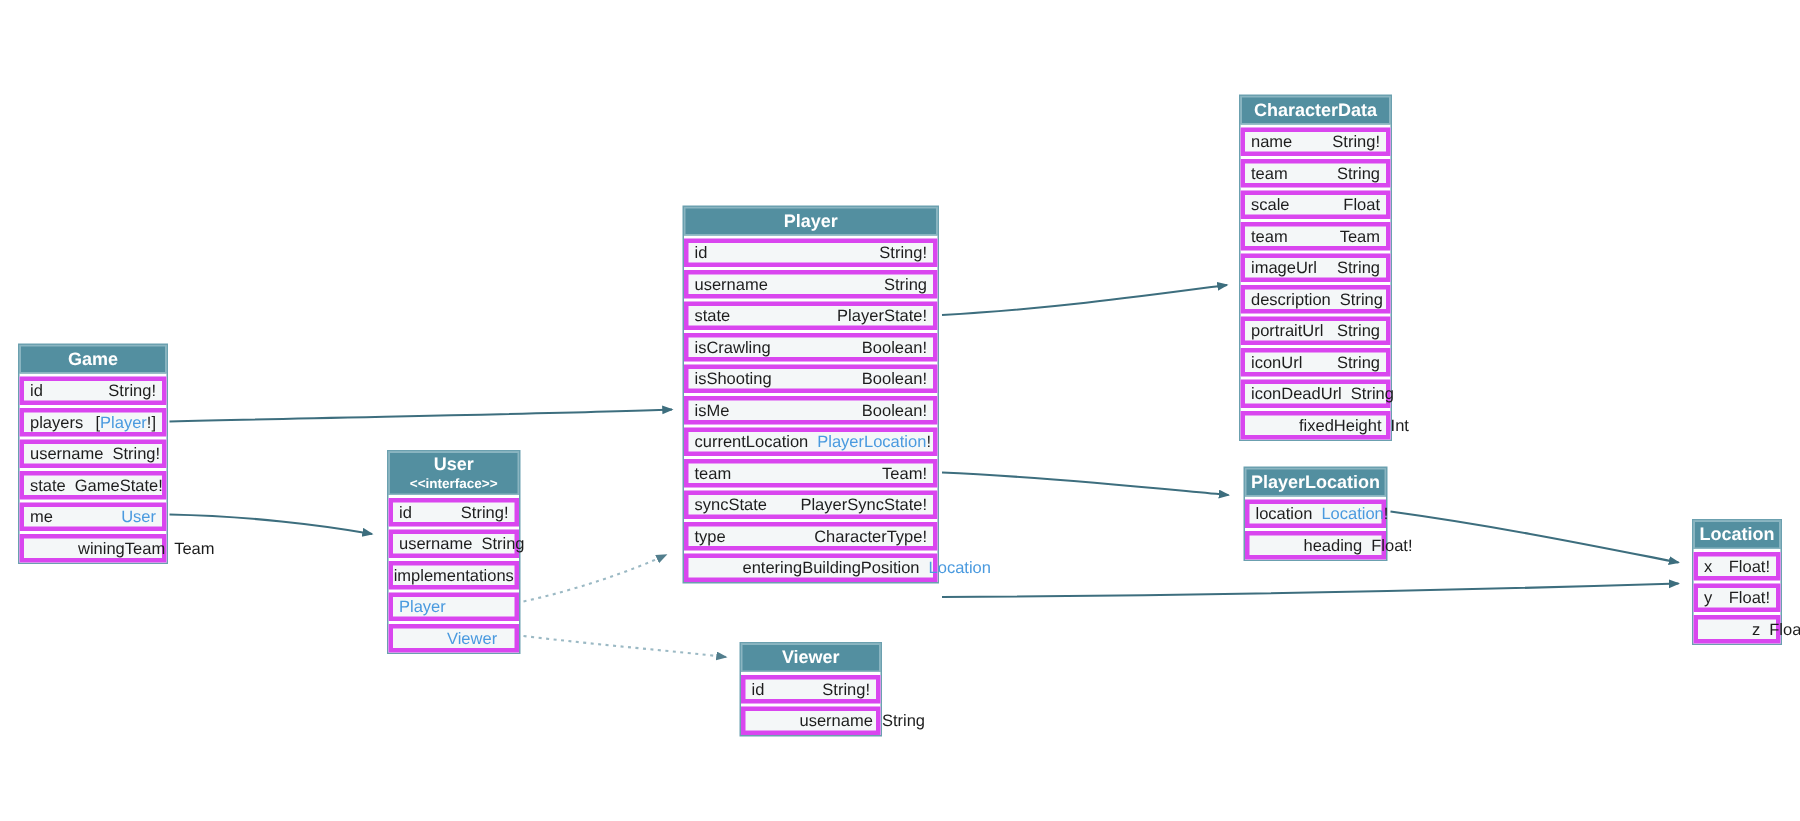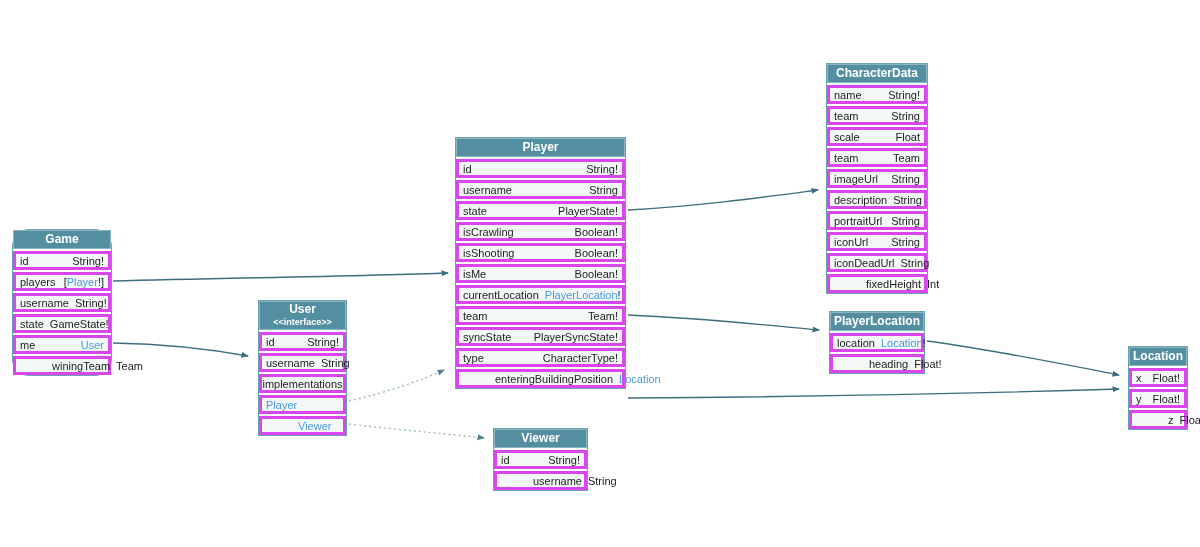--- a/index.html
+++ b/index.html
@@ -68,21 +68,21 @@
     </defs>
   <path d="M113,281 C230,278 370,276 448,273" class="solid" marker-end="url(#ah)"></path>
       <path d="M113,343 C165,344 215,350 248,356" class="solid" marker-end="url(#ah)"></path>
       <path d="M628,210 C700,206 765,197 818,190" class="solid" marker-end="url(#ah)"></path>
       <path d="M628,315 C700,318 765,325 819,330" class="solid" marker-end="url(#ah)"></path>
       <path d="M628,398 C800,397 990,393 1119,389" class="solid" marker-end="url(#ah)"></path>
       <path d="M927,341 C1000,351 1068,365 1119,375" class="solid" marker-end="url(#ah)"></path>
       <path d="M349,401 C385,393 420,381 444,370" class="dotted" marker-end="url(#ahd)"></path>
       <path d="M349,424 C400,430 448,434 484,438" class="dotted" marker-end="url(#ahd)"></path>
     </svg>
-<div class="tbl" style="left: 12px; top: 229px; width: 100px; border-radius: 17px;">
+<div class="tbl" style="left: 12px; top: 229px; width: 100px;">
       <div class="hdr"><span>Game</span></div>
       <div class="row">
         <span class="fname">id</span>
         <span class="ftype"><span>String!</span></span>
       </div>
       <div class="row">
         <span class="fname">players</span>
         <span class="ftype"><span>[</span><span class="link">Player</span><span>!]</span></span>
       </div>
       <div class="row">

